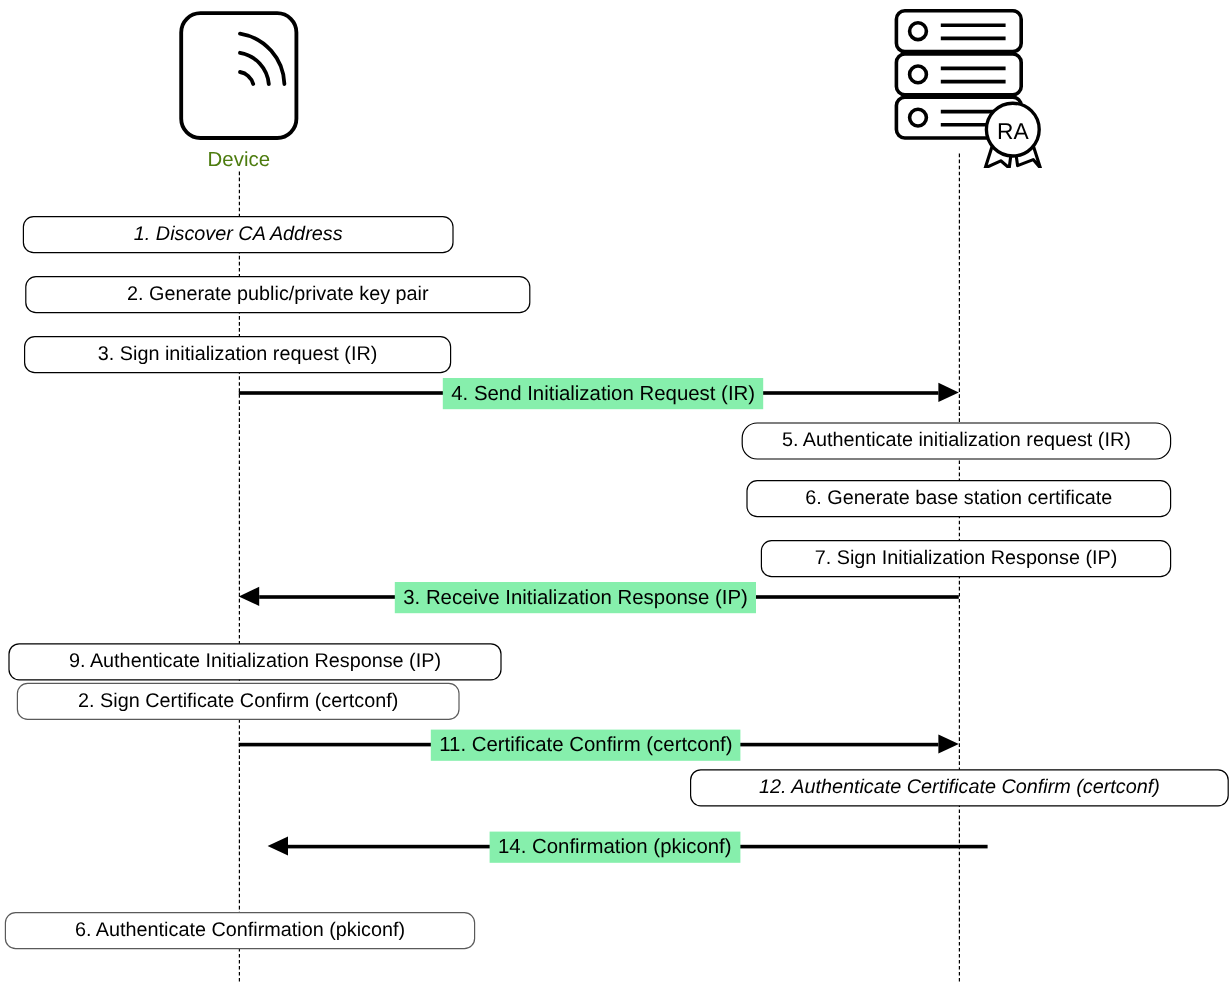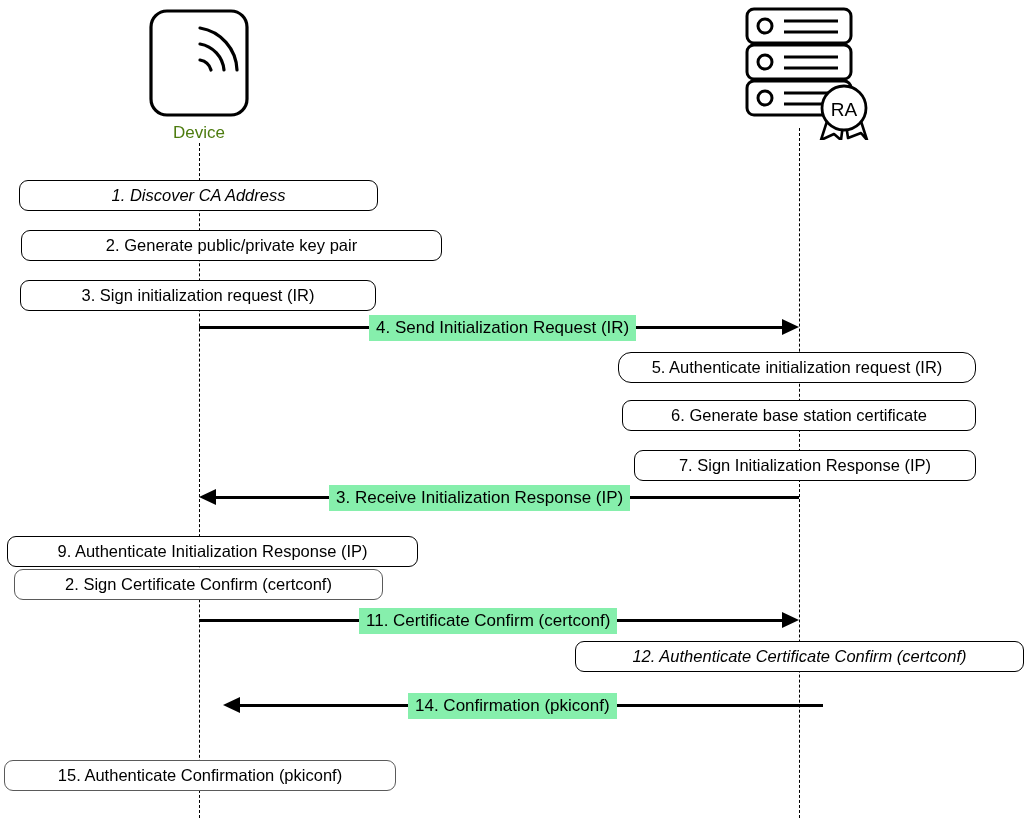--- a/index.html
+++ b/index.html
@@ -174,15 +174,15 @@
 
   <div class="msgbox" style="left:575px; top:641px; width:449px; height:31px;font-style:italic;">12. Authenticate Certificate Confirm (certconf)</div>
 
 
   <div class="arrow-row" style="left:199px; top:693px; width:600px;margin-left:24px;">
     <div class="arrow-line" style="left:17px; width:583px;"></div>
     <div class="arrow-head left" style="left:0px;"></div>
     <div class="arrow-label" style="left:185px;">14. Confirmation (pkiconf)</div>
   </div>
 
-  <div class="msgbox gray" style="left:4px; top:760px; width:392px; height:31px;">15. Authenticate Confirmation (pkiconf)</div>
+  <div class="msgbox gray" style="left:4px; top:760px; width:392px; height:31px;">6. Authenticate Confirmation (pkiconf)</div>
 
 </div>
 
 </body></html>

